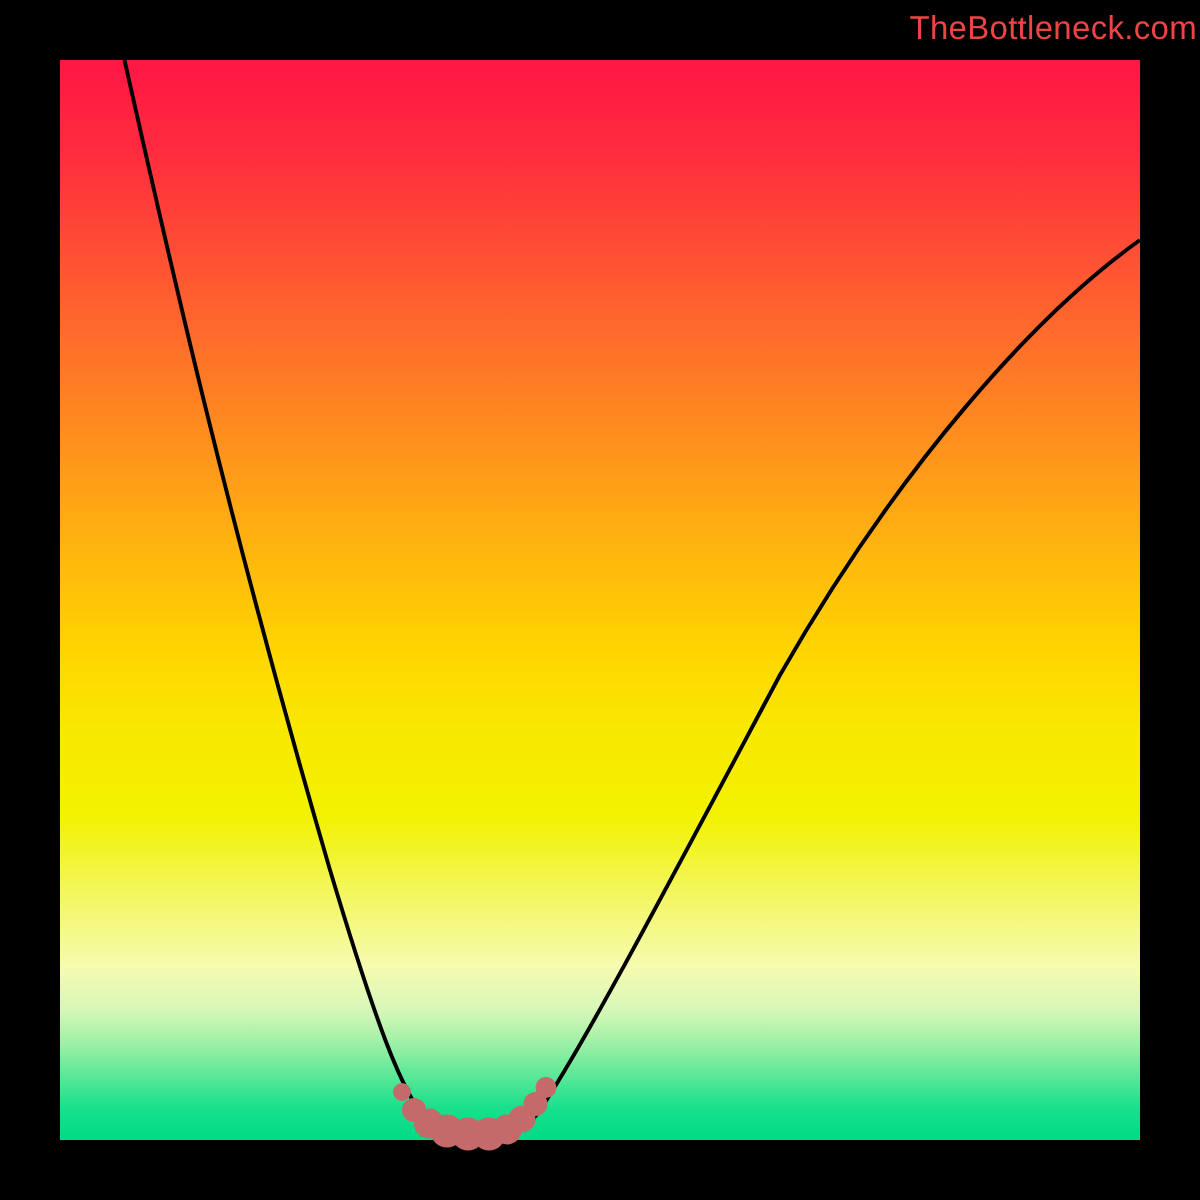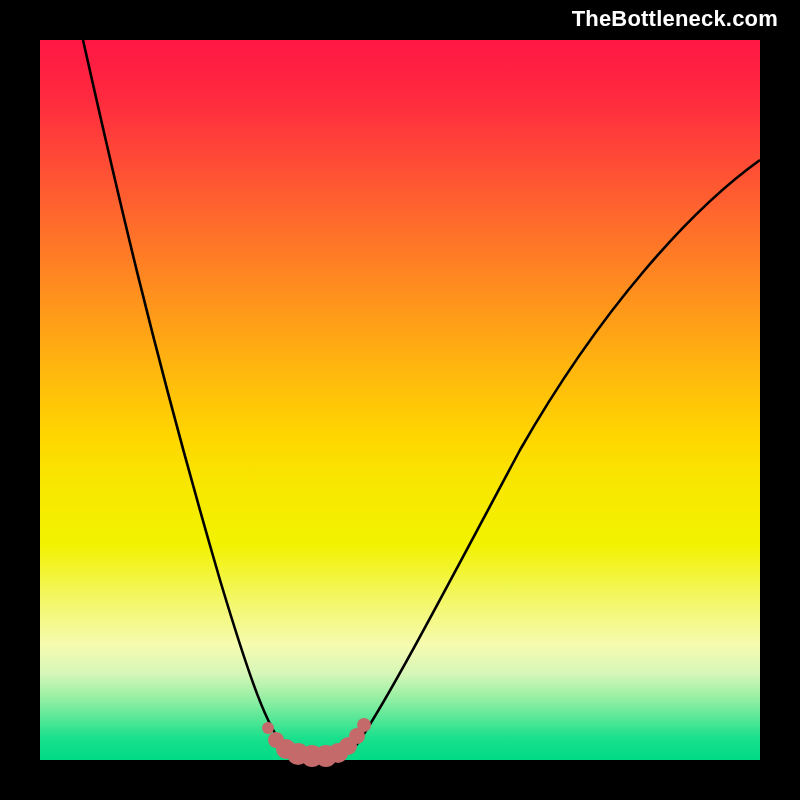--- a/index.html
+++ b/index.html
@@ -16,21 +16,21 @@
       #f8e800 62%,
       #f2f200 70%,
       #f3f76a 78%,
       #f6fbb0 84%,
       #d6f7b8 88%,
       #9ef0a6 91%,
       #5ce898 94%,
       #18e08c 97%,
       #00db85 100%)}
   svg.curve{position:absolute;left:40px;top:40px;width:720px;height:720px;overflow:visible}
-  .watermark{position:absolute;top:6px;right:22px;color:#ffffff;font-size:22px;letter-spacing:0.2px;font-weight:700}
+  .watermark{position:absolute;top:6px;right:2px;color:#ef4444;font-size:22px;letter-spacing:0.2px;font-weight:400}
 </style>
 </head>
 <body>
 
 <div class="frame">
   <div class="plot-area"></div>
 
   <svg class="curve" viewBox="0 0 720 720">
     <path d="M43,0
              C70,120 110,300 180,540

